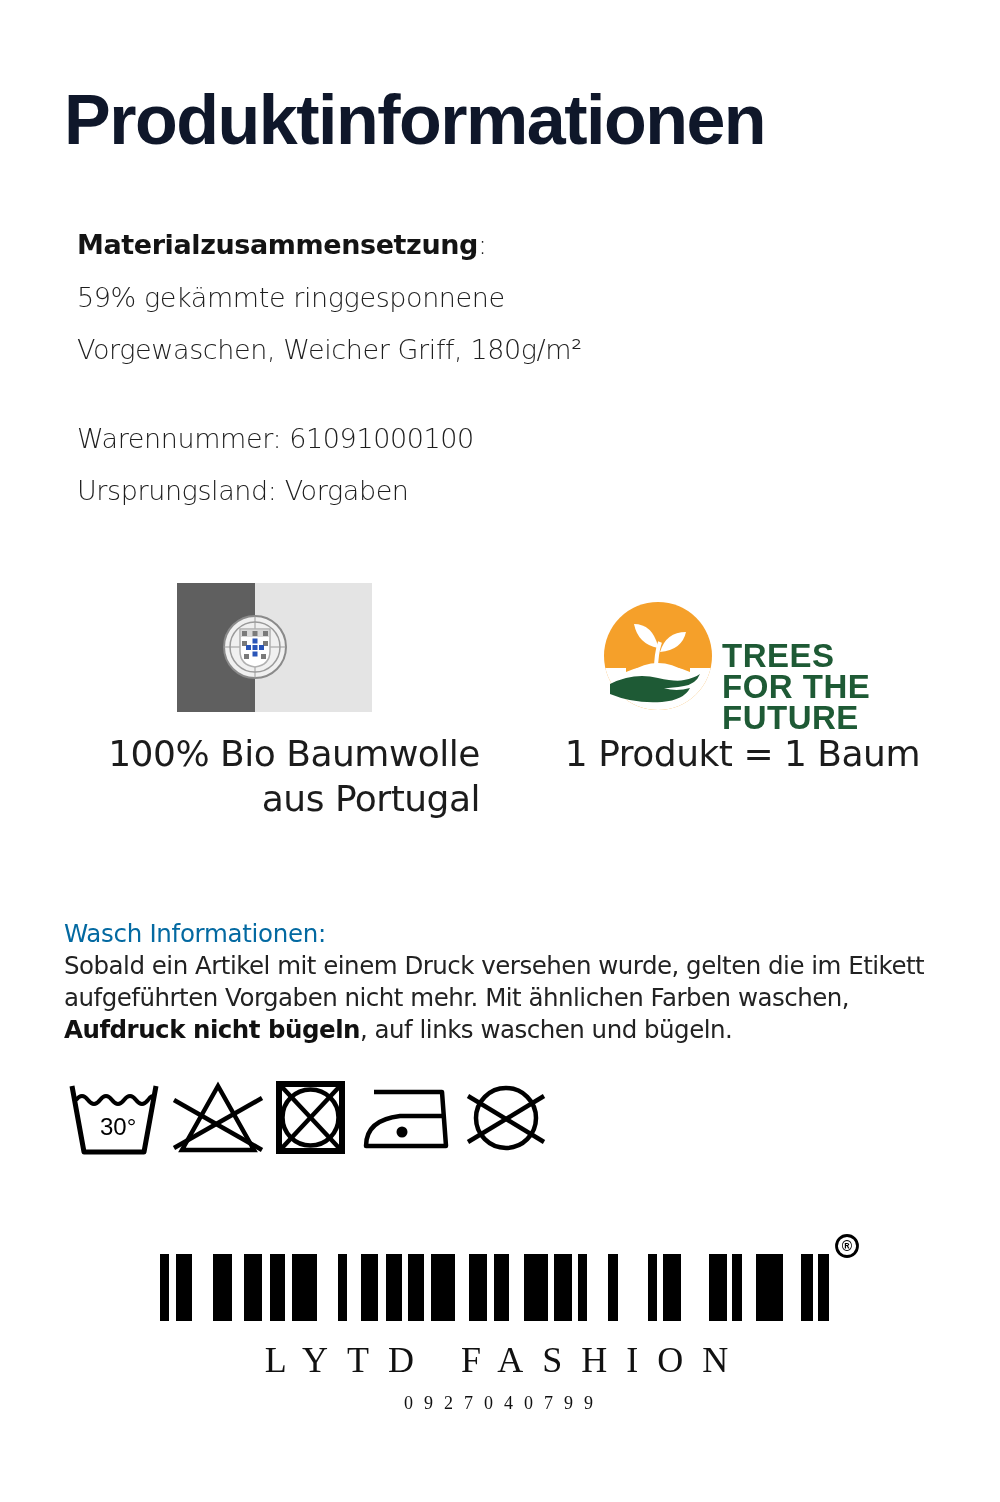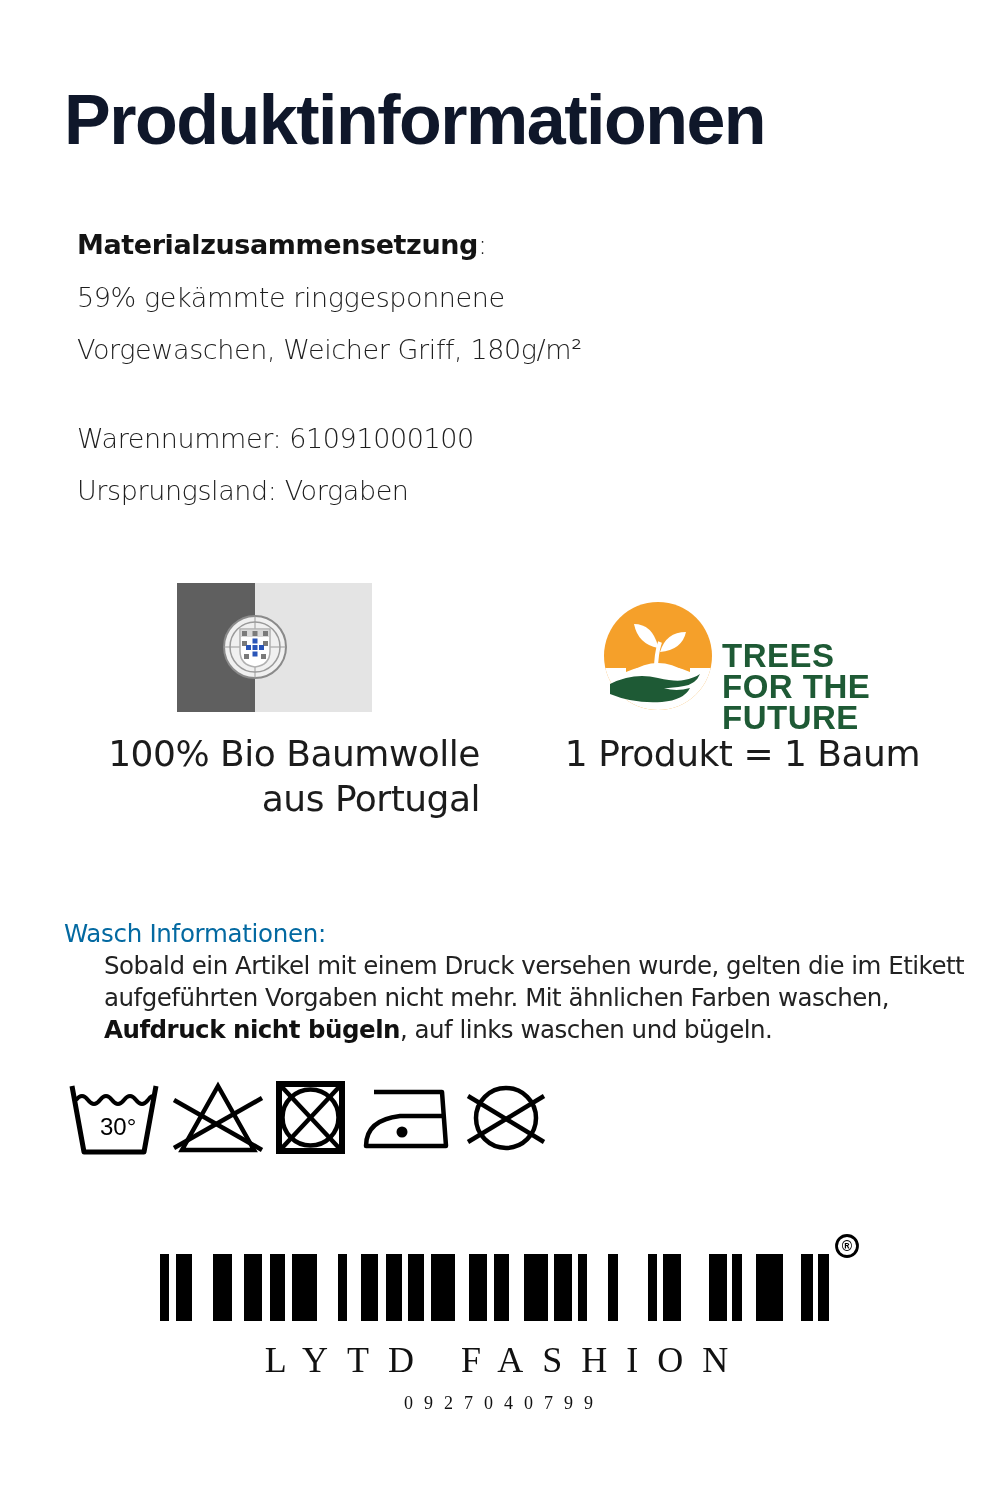--- a/index.html
+++ b/index.html
@@ -17,21 +17,21 @@
   .flag .dark { position: absolute; left: 0; top: 0; width: 78px; height: 129px; background: #5f5f5f; }
   .flag .emblem { position: absolute; left: 44px; top: 30px; width: 68px; height: 68px; }
   .trees { left: 604px; top: 602px; width: 260px; height: 108px; }
   .trees .circle { position: absolute; left: 0; top: 0; width: 108px; height: 108px; }
   .trees .txt { position: absolute; left: 118px; top: 6px; font-family: "Liberation Sans", sans-serif;
                 font-weight: 700; font-size: 33px; line-height: 31px; color: #1e5a35; letter-spacing: 0.5px; white-space: nowrap; margin-top: 32px; }
   .caption { font-size: 36px; line-height: 45px; color: #1c1c1c; text-align: right; letter-spacing: -0.5px; white-space: nowrap; }
   .cap1 { left: 70px; width: 410px; top: 731px; }
   .cap2 { left: 540px; width: 380px; top: 731px; }
   .wash-title { left: 64px; top: 918px; font-size: 24.5px; line-height: 32px; color: #0369a1; font-weight: 500; letter-spacing: -0.3px; }
-  .wash-text { left: 64px; top: 950px; width: 880px; font-size: 24.5px; line-height: 32px; color: #222; letter-spacing: -0.5px; margin-left: 40px; }
+  .wash-text { left: 64px; top: 950px; width: 880px; font-size: 24.5px; line-height: 32px; color: #222; letter-spacing: -0.5px; }
   .wash-text b { font-weight: 700; color: #111; }
   .symbols { left: 64px; top: 1080px; height: 80px; width: 500px; }
   .symbols svg { position: absolute; top: 0; }
   .barcode { left: 0; top: 1254px; width: 1000px; height: 67px; }
   .bar { position: absolute; top: 0; height: 67px; background: #000; }
   .reg { left: 834px; top: 1233px; width: 26px; height: 26px; }
   .brand { left: 0; width: 1000px; top: 1338px; text-align: center; font-family: "Liberation Serif", serif;
            font-size: 36px; letter-spacing: 19px; color: #111; line-height: 44px; padding-left: 6px; }
   .code { left: 0; width: 1000px; top: 1392px; text-align: center; font-family: "Liberation Serif", serif;
           font-size: 18px; letter-spacing: 11px; color: #111; line-height: 22px; padding-left: 4px; }

